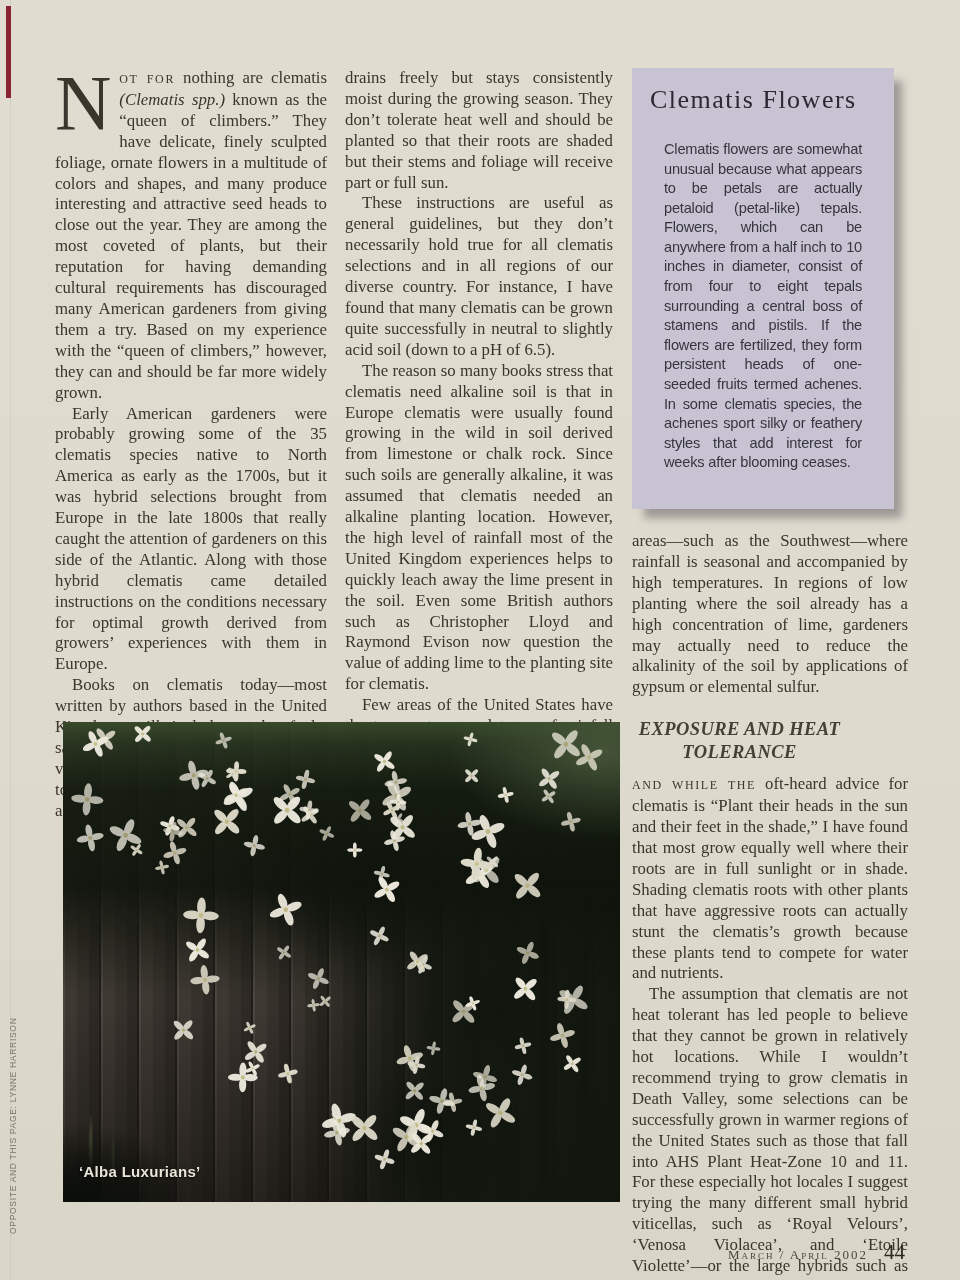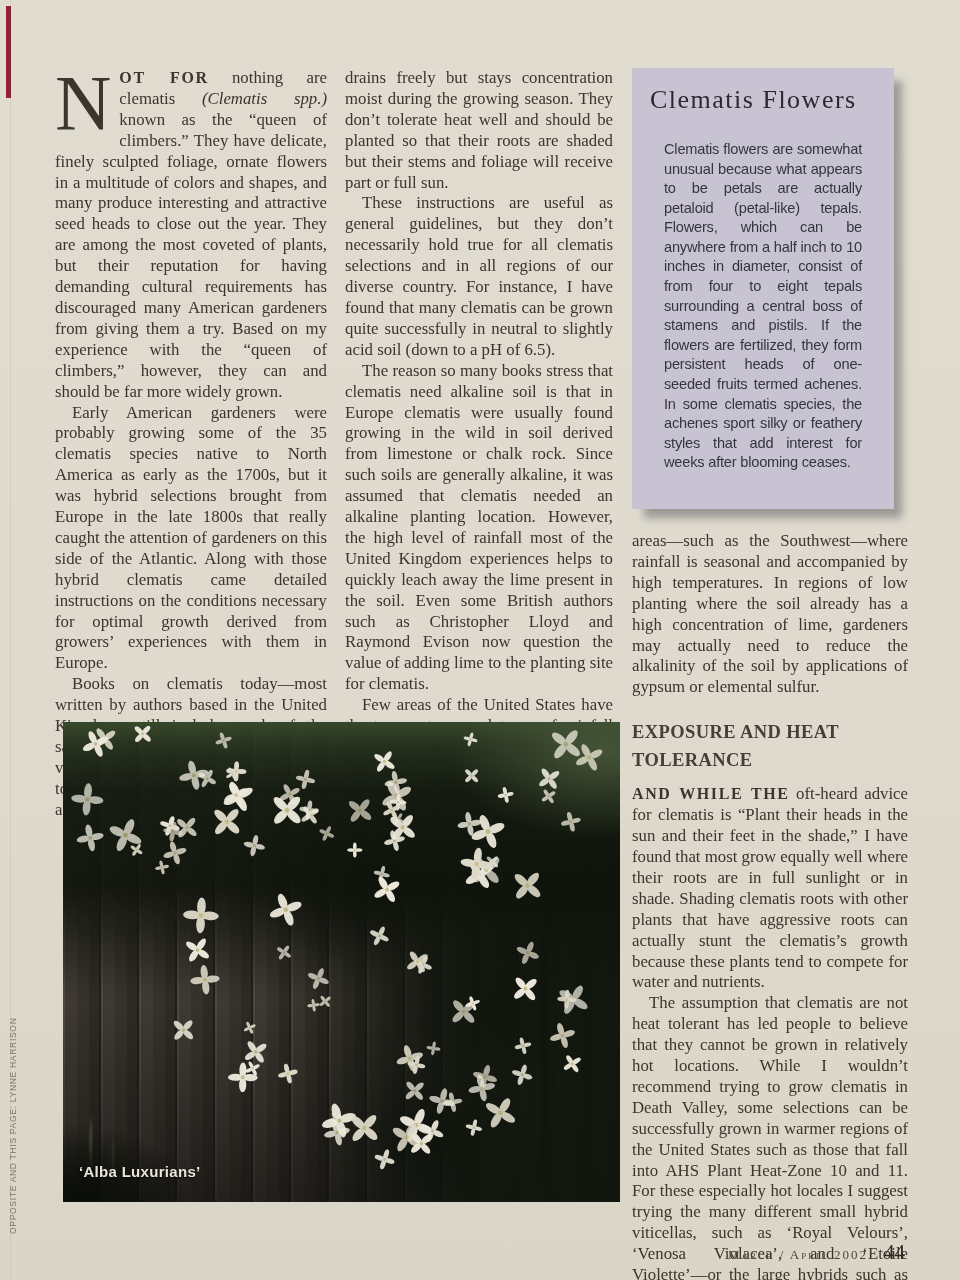--- a/index.html
+++ b/index.html
@@ -23,26 +23,26 @@
   .col{position:absolute;top:68px;text-align:justify;font-size:16.8px;line-height:20.9px;}
   .col-1{left:55px;width:272px;}
   .col-2{left:345px;width:268px;}
   .col-3{left:632px;width:276px;}
   .para{margin:0;text-indent:17px;hyphens:auto;}
   .para.no-indent{text-indent:0;}
   .dropcap{
     float:left;font-size:78px;line-height:60px;
     padding:5px 8px 0 0;color:#3a352d;
   }
-  .leadcaps{font-size:16px;letter-spacing:1.6px;font-weight:bold;}
+  .leadcaps{font-size:12px;letter-spacing:1.6px;}
   .italic{font-style:italic;}
   .subheading{
-    font-size:18.5px;line-height:28px;
+    font-style:italic;font-size:18.5px;line-height:23px;
     letter-spacing:.4px;color:#453f35;
-    margin:20px 0 10px 0;width:215px;text-align:left;
+    margin:20px 0 10px 0;width:215px;text-align:center;
   }
   
   .sidebar-box{
     position:relative;
     width:230px;
     background:#c8c3d2;
     padding:16px 16px 20px 16px;
     margin-bottom:22px;
     box-shadow:10px 11px 8px -2px rgba(104,98,104,.55);
     text-align:left;
@@ -126,21 +126,21 @@
 
   <div class="col col-1">
     <p class="para no-indent">
       <span class="dropcap">N</span><span class="leadcaps">OT FOR</span><span> nothing are clematis </span><span class="italic">(Clematis spp.)</span><span> known as the “queen of climbers.” They have delicate, finely sculpted foliage, ornate flowers in a multitude of colors and shapes, and many produce interesting and attractive seed heads to close out the year. They are among the most coveted of plants, but their reputation for having demanding cultural requirements has discouraged many American gardeners from giving them a try. Based on my experience with the “queen of climbers,” however, they can and should be far more widely grown.</span>
     </p>
     <p class="para">Early American gardeners were probably growing some of the 35 clematis species native to North America as early as the 1700s, but it was hybrid selections brought from Europe in the late 1800s that really caught the attention of gardeners on this side of the Atlantic. Along with those hybrid clematis came detailed instructions on the conditions necessary for optimal growth derived from growers’ experiences with them in Europe.</p>
     <p class="para">Books on clematis today—most written by authors based in the United Kingdom—still include much of the same basic cultural information in vogue a century ago. Clematis, we are told, need to be planted in organic rich, alkaline soil that</p>
   </div>
 
   <div class="col col-2">
-    <p class="para no-indent">drains freely but stays concentration moist during the growing season. They don’t tolerate heat well and should be planted so that their roots are shaded but their stems and foliage will receive part or full sun.</p>
+    <p class="para no-indent">drains freely but stays consistently moist during the growing season. They don’t tolerate heat well and should be planted so that their roots are shaded but their stems and foliage will receive part or full sun.</p>
     <p class="para">These instructions are useful as general guidelines, but they don’t necessarily hold true for all clematis selections and in all regions of our diverse country. For instance, I have found that many clematis can be grown quite successfully in neutral to slightly acid soil (down to a pH of 6.5).</p>
     <p class="para">The reason so many books stress that clematis need alkaline soil is that in Europe clematis were usually found growing in the wild in soil derived from limestone or chalk rock. Since such soils are generally alkaline, it was assumed that clematis needed an alkaline planting location. However, the high level of rainfall most of the United Kingdom experiences helps to quickly leach away the lime present in the soil. Even some British authors such as Christopher Lloyd and Raymond Evison now question the value of adding lime to the planting site for clematis.</p>
     <p class="para">Few areas of the United States have the temperatures and types of rainfall enjoyed in the U.K. Growing clematis in a neutral to slightly acidic site is particularly important for gardeners who live in</p>
   </div>
 
   <div class="col col-3">
     <div class="sidebar-box">
       <h2 class="sidebar-title">Clematis Flowers</h2>
       <p class="sidebar-body">Clematis flowers are somewhat unusual because what appears to be petals are actually petaloid (petal-like) tepals. Flowers, which can be anywhere from a half inch to 10 inches in diameter, consist of from four to eight tepals surrounding a central boss of stamens and pistils. If the flowers are fertilized, they form persistent heads of one-seeded fruits termed achenes. In some clematis species, the achenes sport silky or feathery styles that add interest for weeks after blooming ceases.</p>
     </div>

